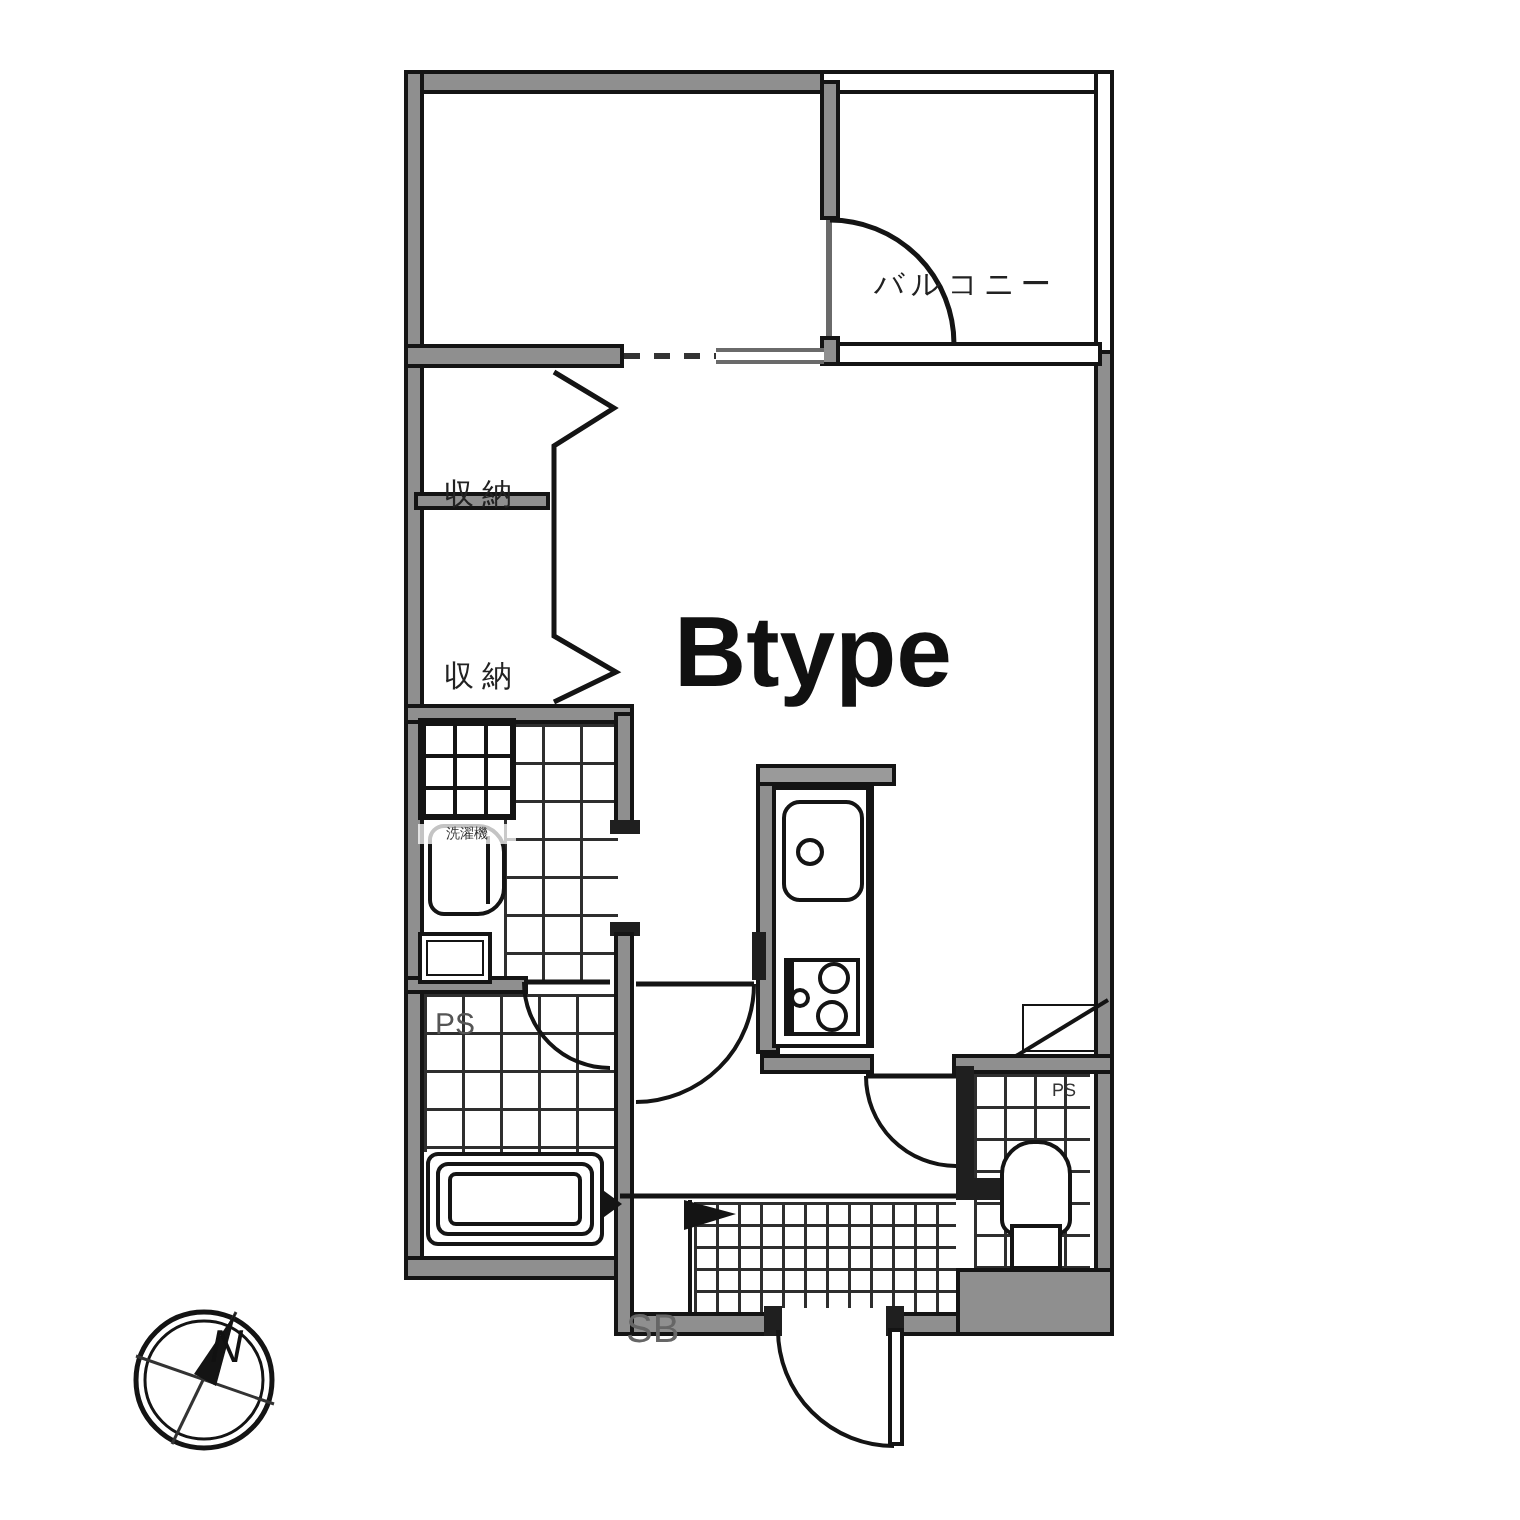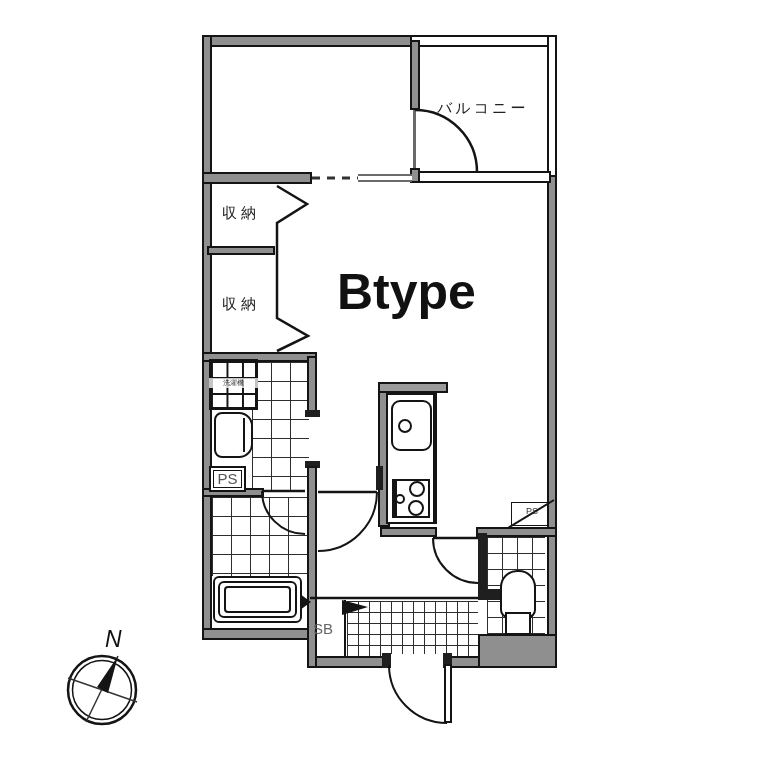--- a/index.html
+++ b/index.html
@@ -14,21 +14,21 @@
   
   .tiles{position:absolute;z-index:1;
     background-image:linear-gradient(#2e2e2e 1.5px,transparent 1.5px),
                      linear-gradient(90deg,#2e2e2e 1.5px,transparent 1.5px);}
   .tiles.big{background-size:19px 19px;}
   .tiles.mid{background-size:15px 16px;}
   .tiles.small{background-size:11px 11px;}
   
   .fix{position:absolute;background:#ffffff;border:2px solid #141414;box-sizing:border-box;z-index:4;}
   .round{border-radius:50%;}
-  .label{position:absolute;z-index:6;white-space:nowrap;}
+  .label{position:absolute;z-index:6;white-space:nowrap;margin-top:34px;}
   svg.lines{position:absolute;left:0;top:0;z-index:5;pointer-events:none;}
   .win{position:absolute;box-sizing:border-box;background:#fff;border-top:2px solid #6a6a6a;border-bottom:2px solid #6a6a6a;z-index:4;}
 </style>
 </head>
 <body>
 
 <div class="canvas">
 
   <div class="tiles big" style="left:252px;top:362px;width:57px;height:128px;"></div>
   <div class="tiles big" style="left:212px;top:497px;width:95px;height:79px;"></div>
@@ -139,15 +139,15 @@
     <circle cx="102" cy="690" r="29.5" stroke="#141414" stroke-width="1.5" fill="none"></circle>
     <path d="M68,678 L137,702" stroke="#333" stroke-width="1.5" fill="none"></path>
     <path d="M118,656 L86,722" stroke="#333" stroke-width="1.5" fill="none"></path>
     <polygon points="118,656 108,693 97,687" fill="#141414"></polygon>
   </svg>
 
   <div class="label" style="left:437px;top:99px;font-size:15px;letter-spacing:3px;color:#222;">バルコニー</div>
   <div class="label" style="left:222px;top:204px;font-size:15px;letter-spacing:4px;color:#222;">収納</div>
   <div class="label" style="left:222px;top:295px;font-size:15px;letter-spacing:4px;color:#222;">収納</div>
   <div class="label" style="left:337px;top:263px;font-size:50px;font-weight:bold;color:#111;">Btype</div>
-  <div class="label" style="left:313px;top:620px;font-size:15px;color:#666;text-align:right;">SB</div>
+  <div class="label" style="left:313px;top:620px;font-size:20px;color:#666;text-align:right;">SB</div>
   <div class="label" style="left:105px;top:626px;font-size:23px;font-style:italic;color:#111;">N</div>
 </div>
 
 </body></html>

